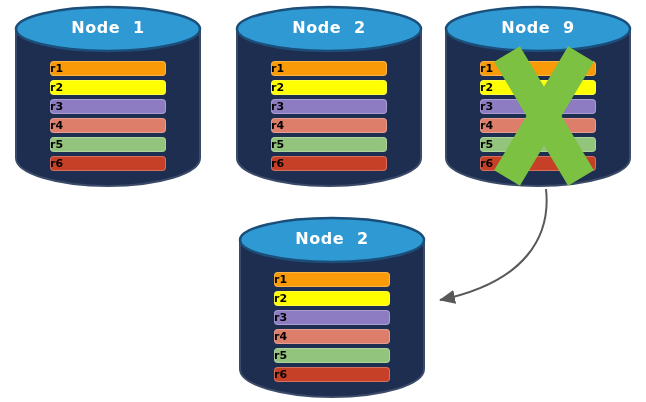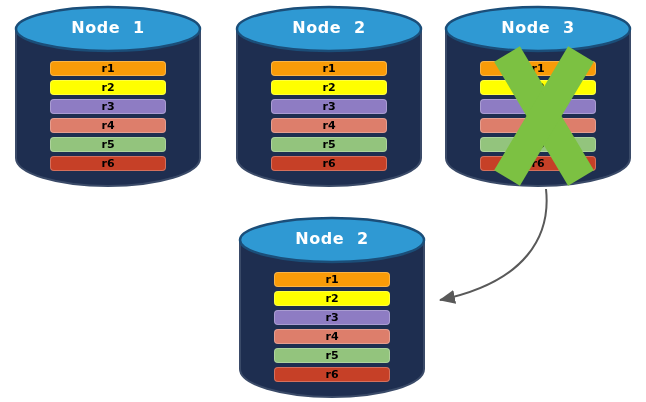--- a/index.html
+++ b/index.html
@@ -16,21 +16,21 @@
   .node-title{
     position:absolute;top:13px;left:0;width:100%;
     text-align:center;color:#FFFFFF;font-weight:bold;font-size:16px;
     word-spacing:7px;letter-spacing:.5px;
   }
   .rows{
     position:absolute;top:56px;left:50%;width:116px;margin-left:-58px;
   }
   .row{
     height:15px;margin-bottom:4px;border-radius:4px;
-    text-align:center;font-size:11px;line-height:15px;font-weight:bold;
+    font-size:11px;line-height:15px;font-weight:bold;
     color:#000000;box-shadow:0 0 0 1px rgba(255,255,255,0.25) inset;
   }
   .x-overlay{position:absolute;left:46px;top:41px;width:110px;height:140px;overflow:visible;}
   .x-overlay line{stroke:#7CC142;stroke-width:30;stroke-linecap:butt;}
   .arrow-overlay{position:absolute;inset:0;width:646px;height:402px;pointer-events:none;}
   .arrow-path{fill:none;stroke:#595959;stroke-width:2;}
 </style>
 </head>
 <body>
 
@@ -66,21 +66,21 @@
         <div class="row" style="background: rgb(147, 196, 125);">r5</div>
         <div class="row" style="background: rgb(198, 64, 39);">r6</div>
       </div>
   </div>
 
   <div class="node" style="left:443px;top:5px">
     <svg class="cyl" viewBox="0 0 190 182">
       <path class="cyl-body" d="M3 24 V153 A92 28 0 0 0 187 153 V24 Z" fill="#1E2E50" stroke="#3A4A68"></path>
       <ellipse class="cyl-top" cx="95" cy="24" rx="92" ry="22" fill="#2F99D3" stroke="#1B4E79"></ellipse>
     </svg>
-    <div class="node-title">Node 3</div>
+    <div class="node-title">Node 9</div>
     <div class="rows">
         <div class="row" style="background: rgb(249, 155, 8);">r1</div>
         <div class="row" style="background: rgb(255, 255, 0);">r2</div>
         <div class="row" style="background: rgb(142, 124, 195);">r3</div>
         <div class="row" style="background: rgb(221, 126, 107);">r4</div>
         <div class="row" style="background: rgb(147, 196, 125);">r5</div>
         <div class="row" style="background: rgb(198, 64, 39);">r6</div>
       </div>
     <svg class="x-overlay" viewBox="0 0 110 140">
       <line x1="18" y1="8" x2="92" y2="132" stroke="#7CC142"></line>

